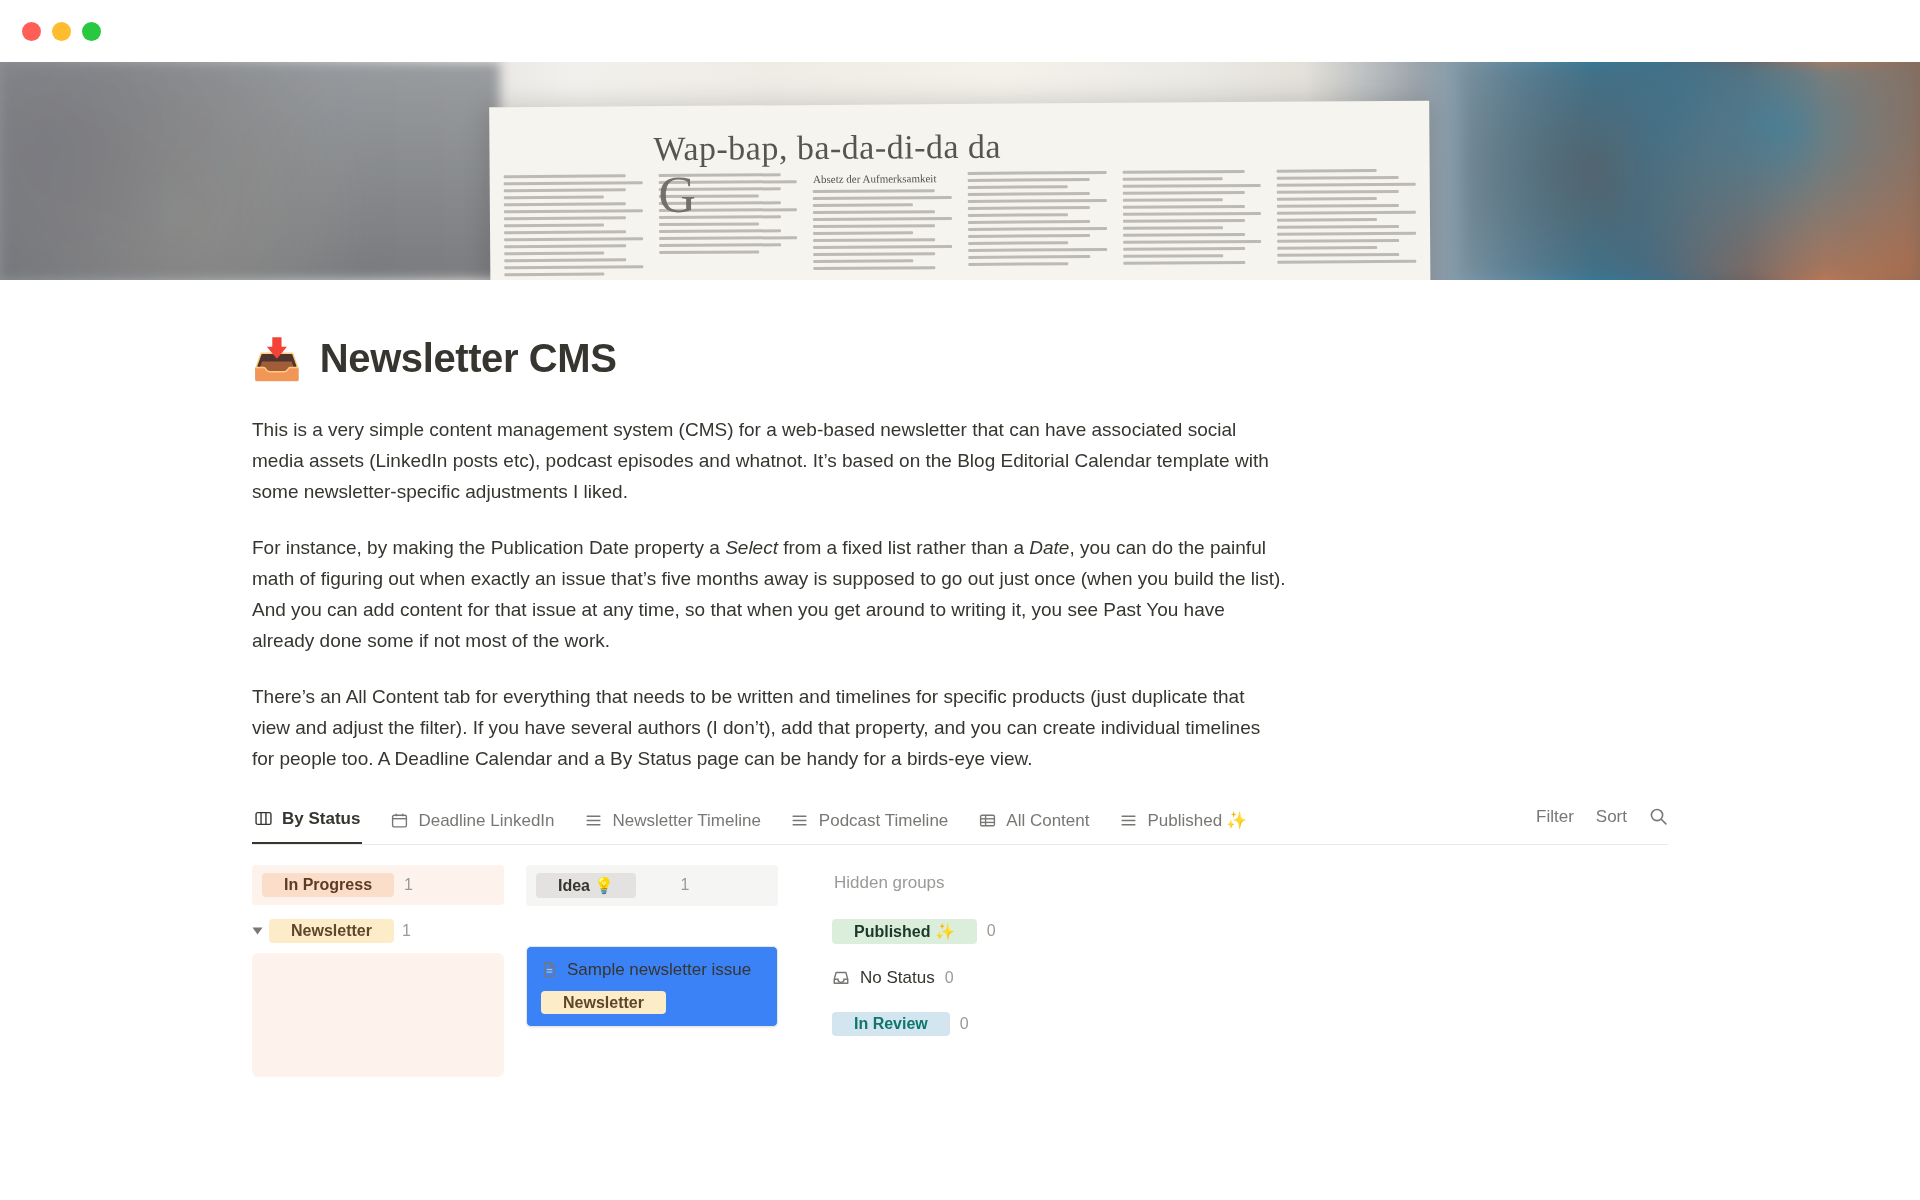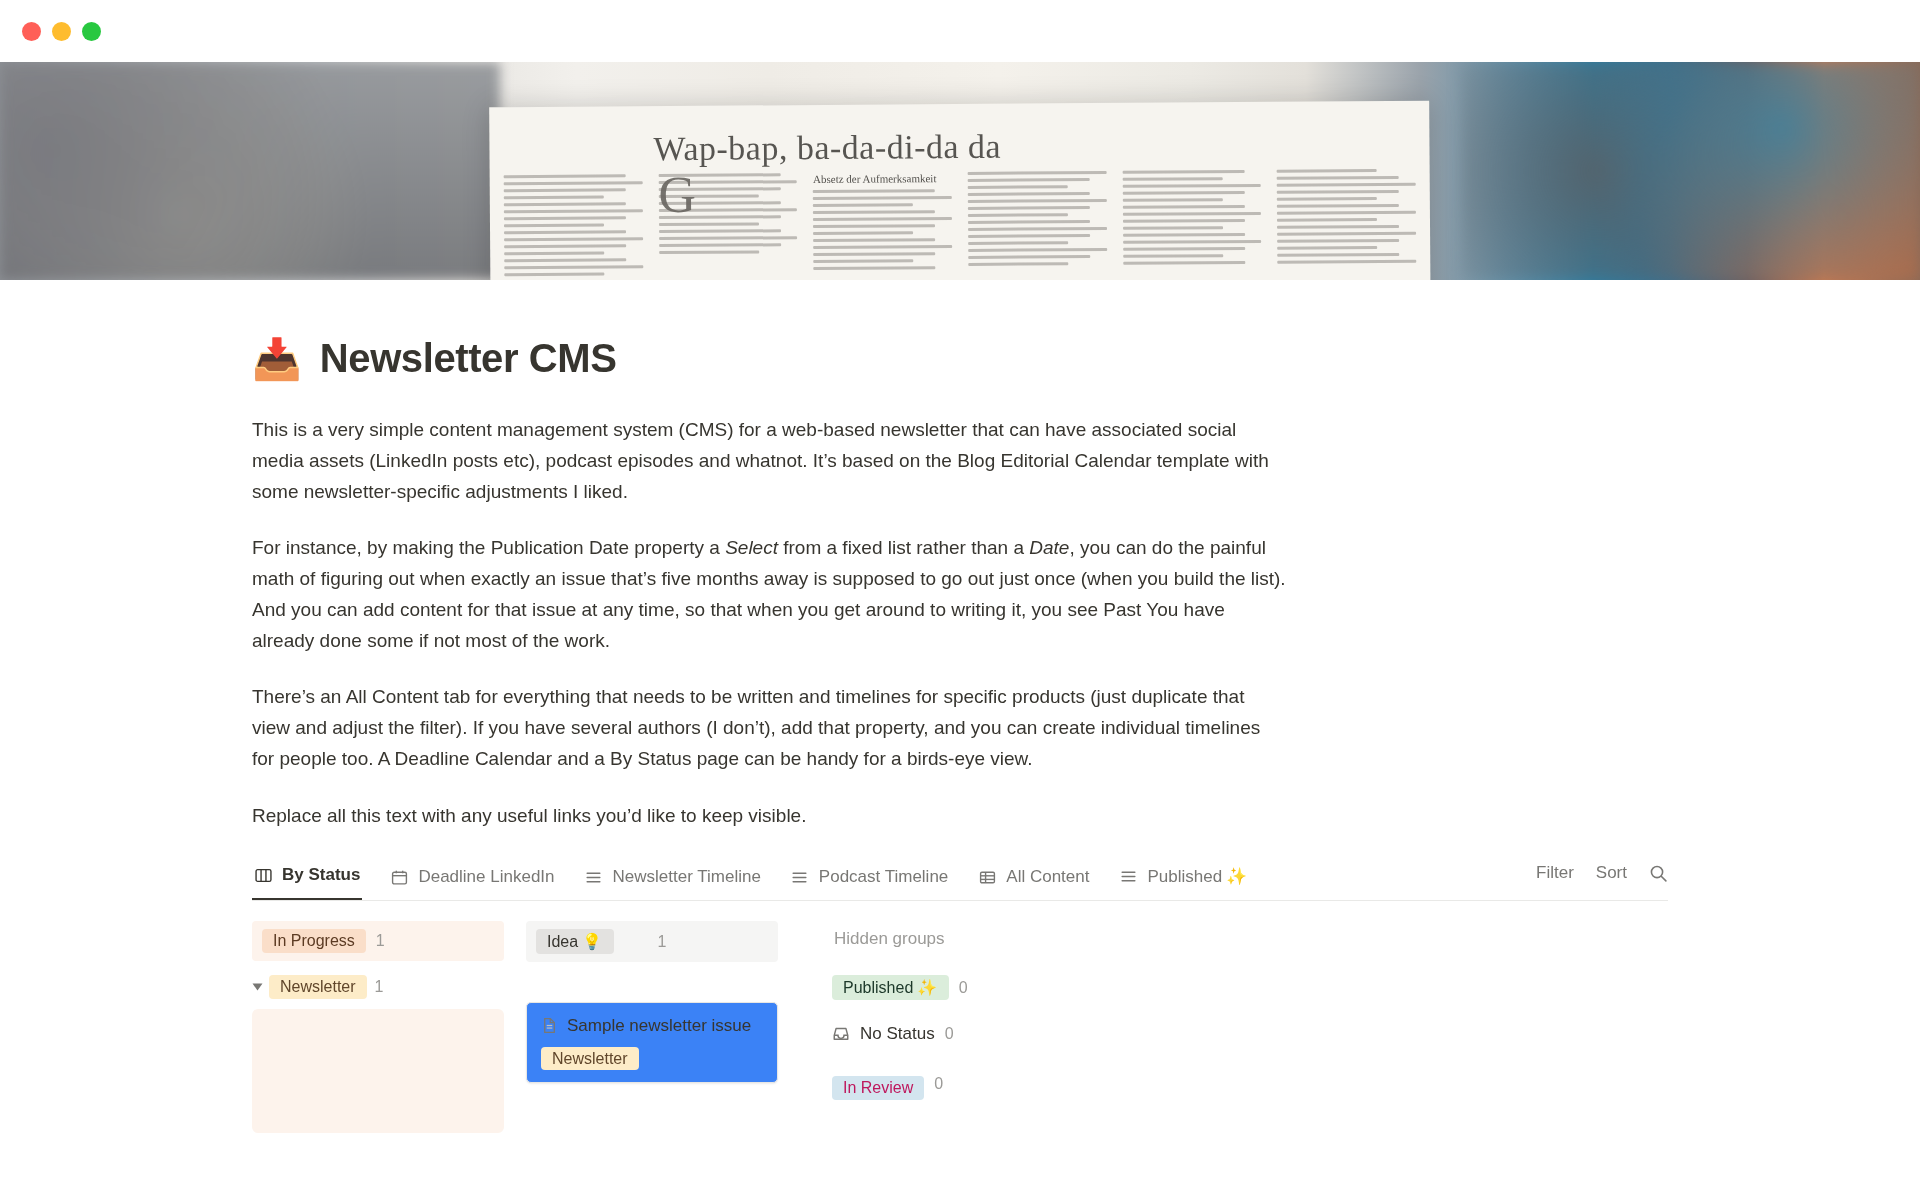--- a/index.html
+++ b/index.html
@@ -166,29 +166,29 @@
     align-items: flex-start;
   }
   .col { width: 252px; flex: 0 0 252px; }
   .col-head {
     display: flex; align-items: center; gap: 10px;
     padding: 8px 10px;
     border-radius: 4px;
   }
   .chip {
     font-size: 16px;
-    padding: 3px 11px;
+    padding: 3px 22px;
     border-radius: 4px;
-    font-weight: 400;
+    font-weight: 700;
     white-space: nowrap;
   }
   .chip.inprogress { background: #fadec9; color: #5c3b23; }
   .chip.idea { background: #e3e2e0; color: #37352f; }
   .chip.published { background: #dbeddb; color: #1c3829; }
-  .chip.inreview { background: #d3e5ef; color: #be185d; margin-top: 8px; }
+  .chip.inreview { background: #d3e5ef; color: #0f766e; }
   .chip.newsletter { background: #fdecc8; color: #60462b; }
   .count { font-size: 16px; color: #9b9a97; }
 
   .col.inprogress .col-head { background: #fdf3ec; }
   .col.idea .col-head { background: #f5f5f4; gap: 44px; }
 
   .subgroup {
     display: flex; align-items: center; gap: 8px;
     margin: 14px 0 10px 2px;
   }
@@ -351,21 +351,20 @@
       <h1 class="page-title">Newsletter CMS</h1>
     </div>
 
     <p class="para">This is a very simple content management system (CMS) for a web-based newsletter that can have associated social media assets (LinkedIn posts etc), podcast episodes and whatnot. It’s based on the Blog Editorial Calendar template with some newsletter-specific adjustments I liked.</p>
 
     <p class="para">
       <span>For instance, by making the Publication Date property a </span><em>Select</em><span> from a fixed list rather than a </span><em>Date</em><span>, you can do the painful math of figuring out when exactly an issue that’s five months away is supposed to go out just once (when you build the list). And you can add content for that issue at any time, so that when you get around to writing it, you see Past You have already done some if not most of the work.</span>
     </p>
 
     <p class="para">There’s an All Content tab for everything that needs to be written and timelines for specific products (just duplicate that view and adjust the filter). If you have several authors (I don’t), add that property, and you can create individual timelines for people too. A Deadline Calendar and a By Status page can be handy for a birds-eye view.</p>
-    <p class="para">Replace all this text with any useful links you’d like to keep visible.</p>
 
     <div class="tabs-bar">
       <div class="tabs">
 
         <div class="tab active">
           <span class="ti">
             <svg width="17" height="17" viewBox="0 0 16 16">
                 <rect x="1" y="2.5" width="14" height="11" rx="1.5" fill="none" stroke="#37352f" stroke-width="1.3"></rect>
                 <line x1="5.7" y1="2.5" x2="5.7" y2="13.5" stroke="#37352f" stroke-width="1.3"></line>
                 <line x1="10.3" y1="2.5" x2="10.3" y2="13.5" stroke="#37352f" stroke-width="1.3"></line>

